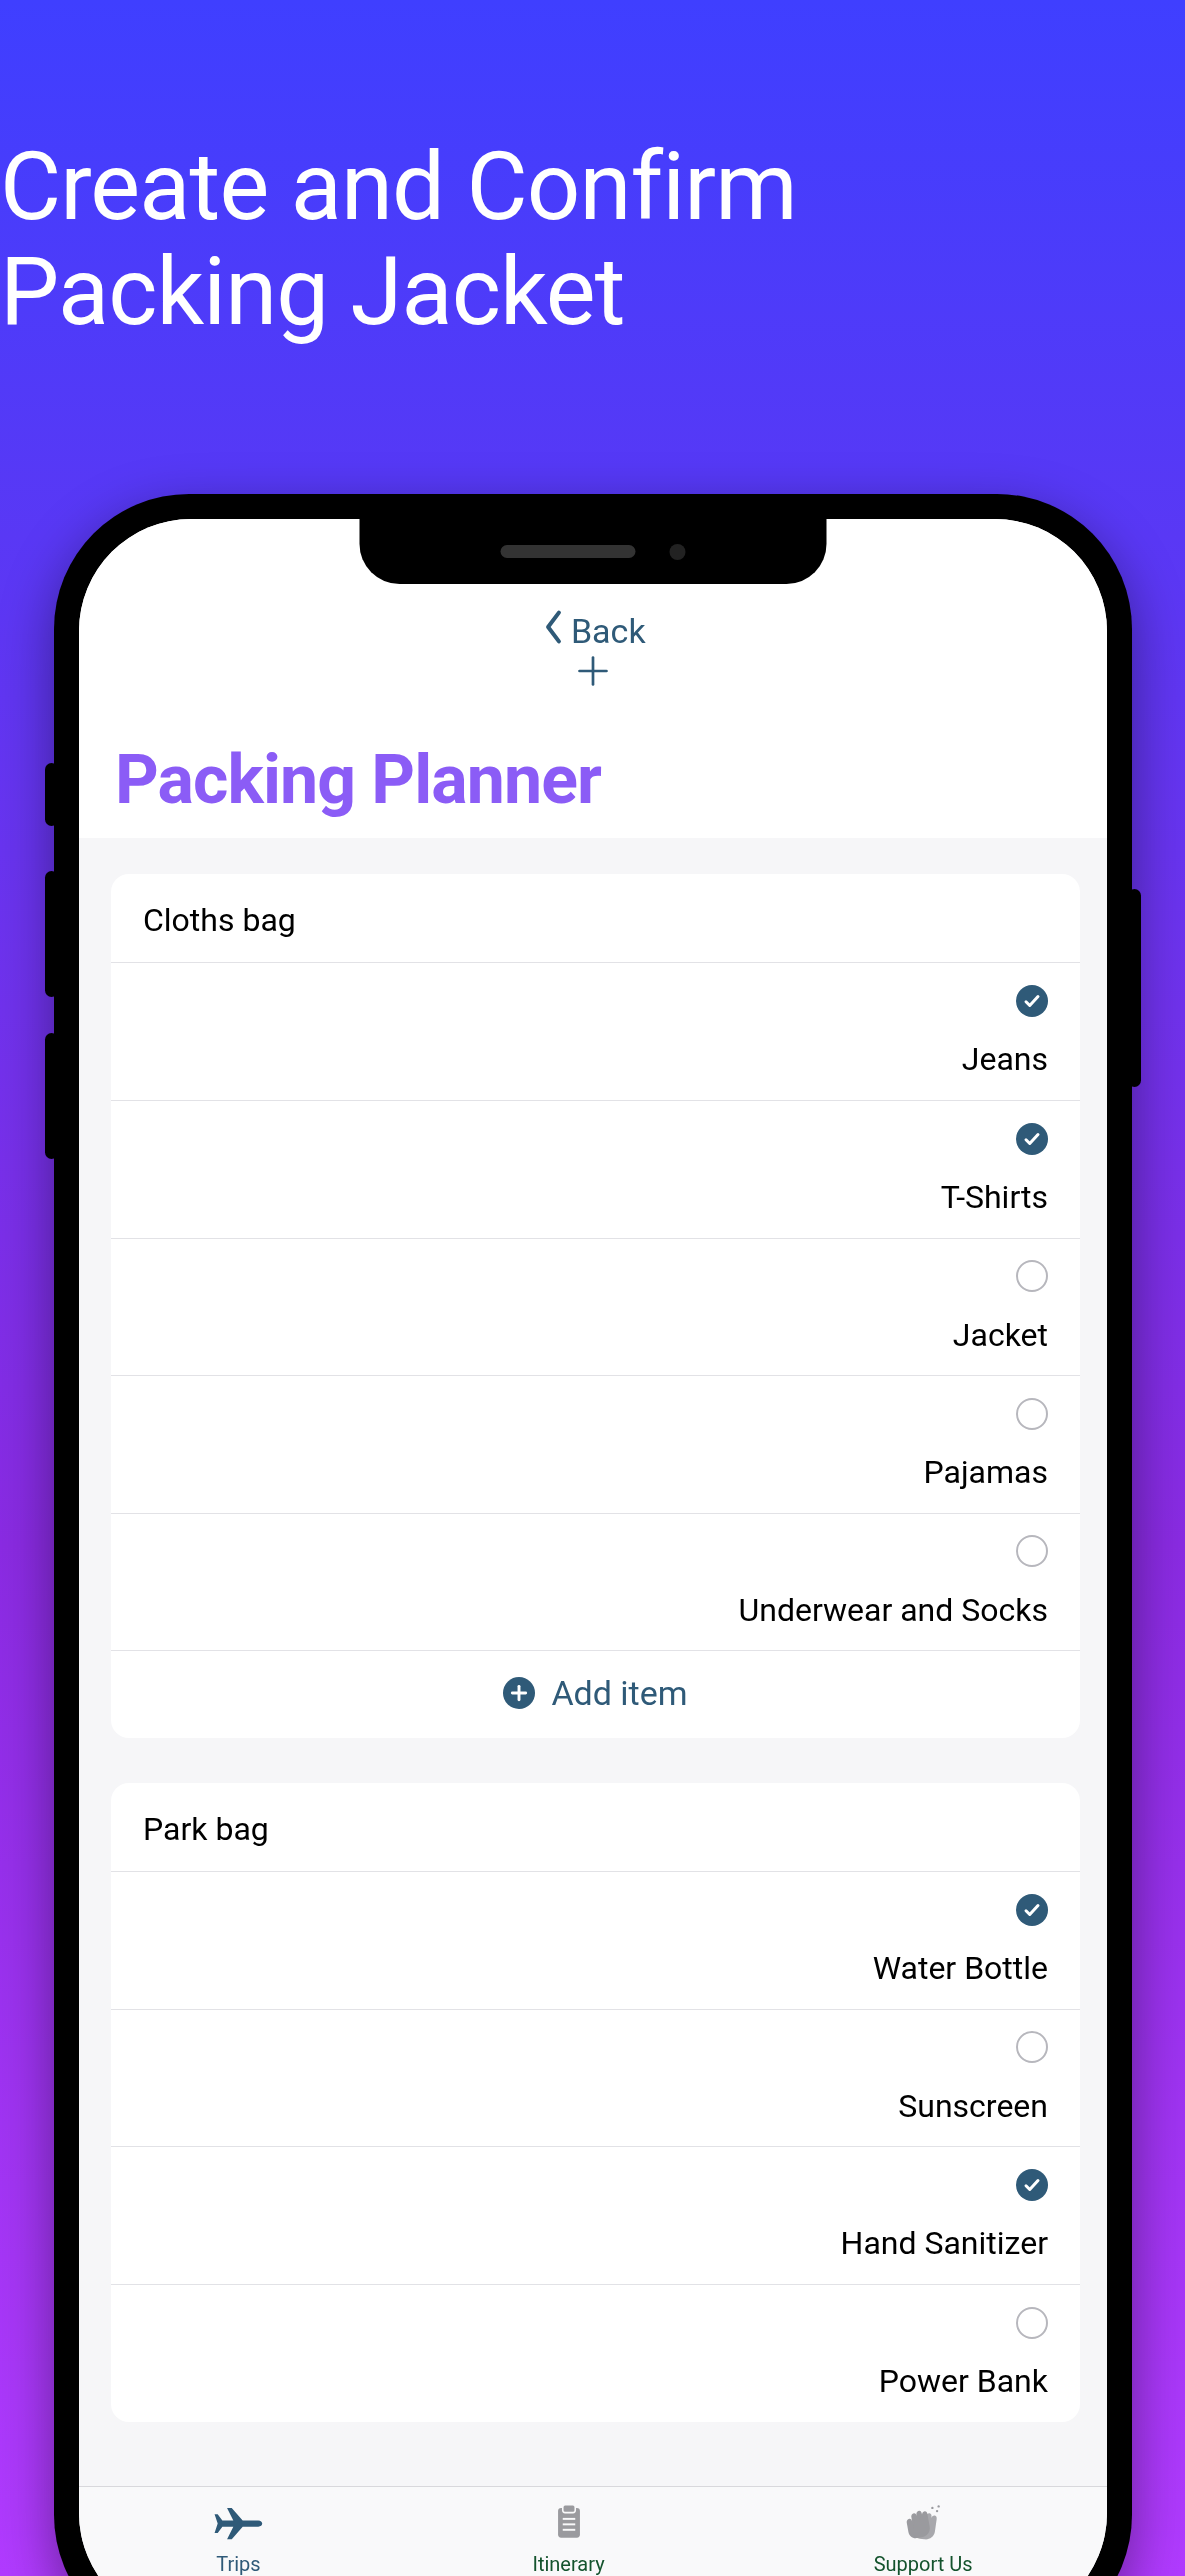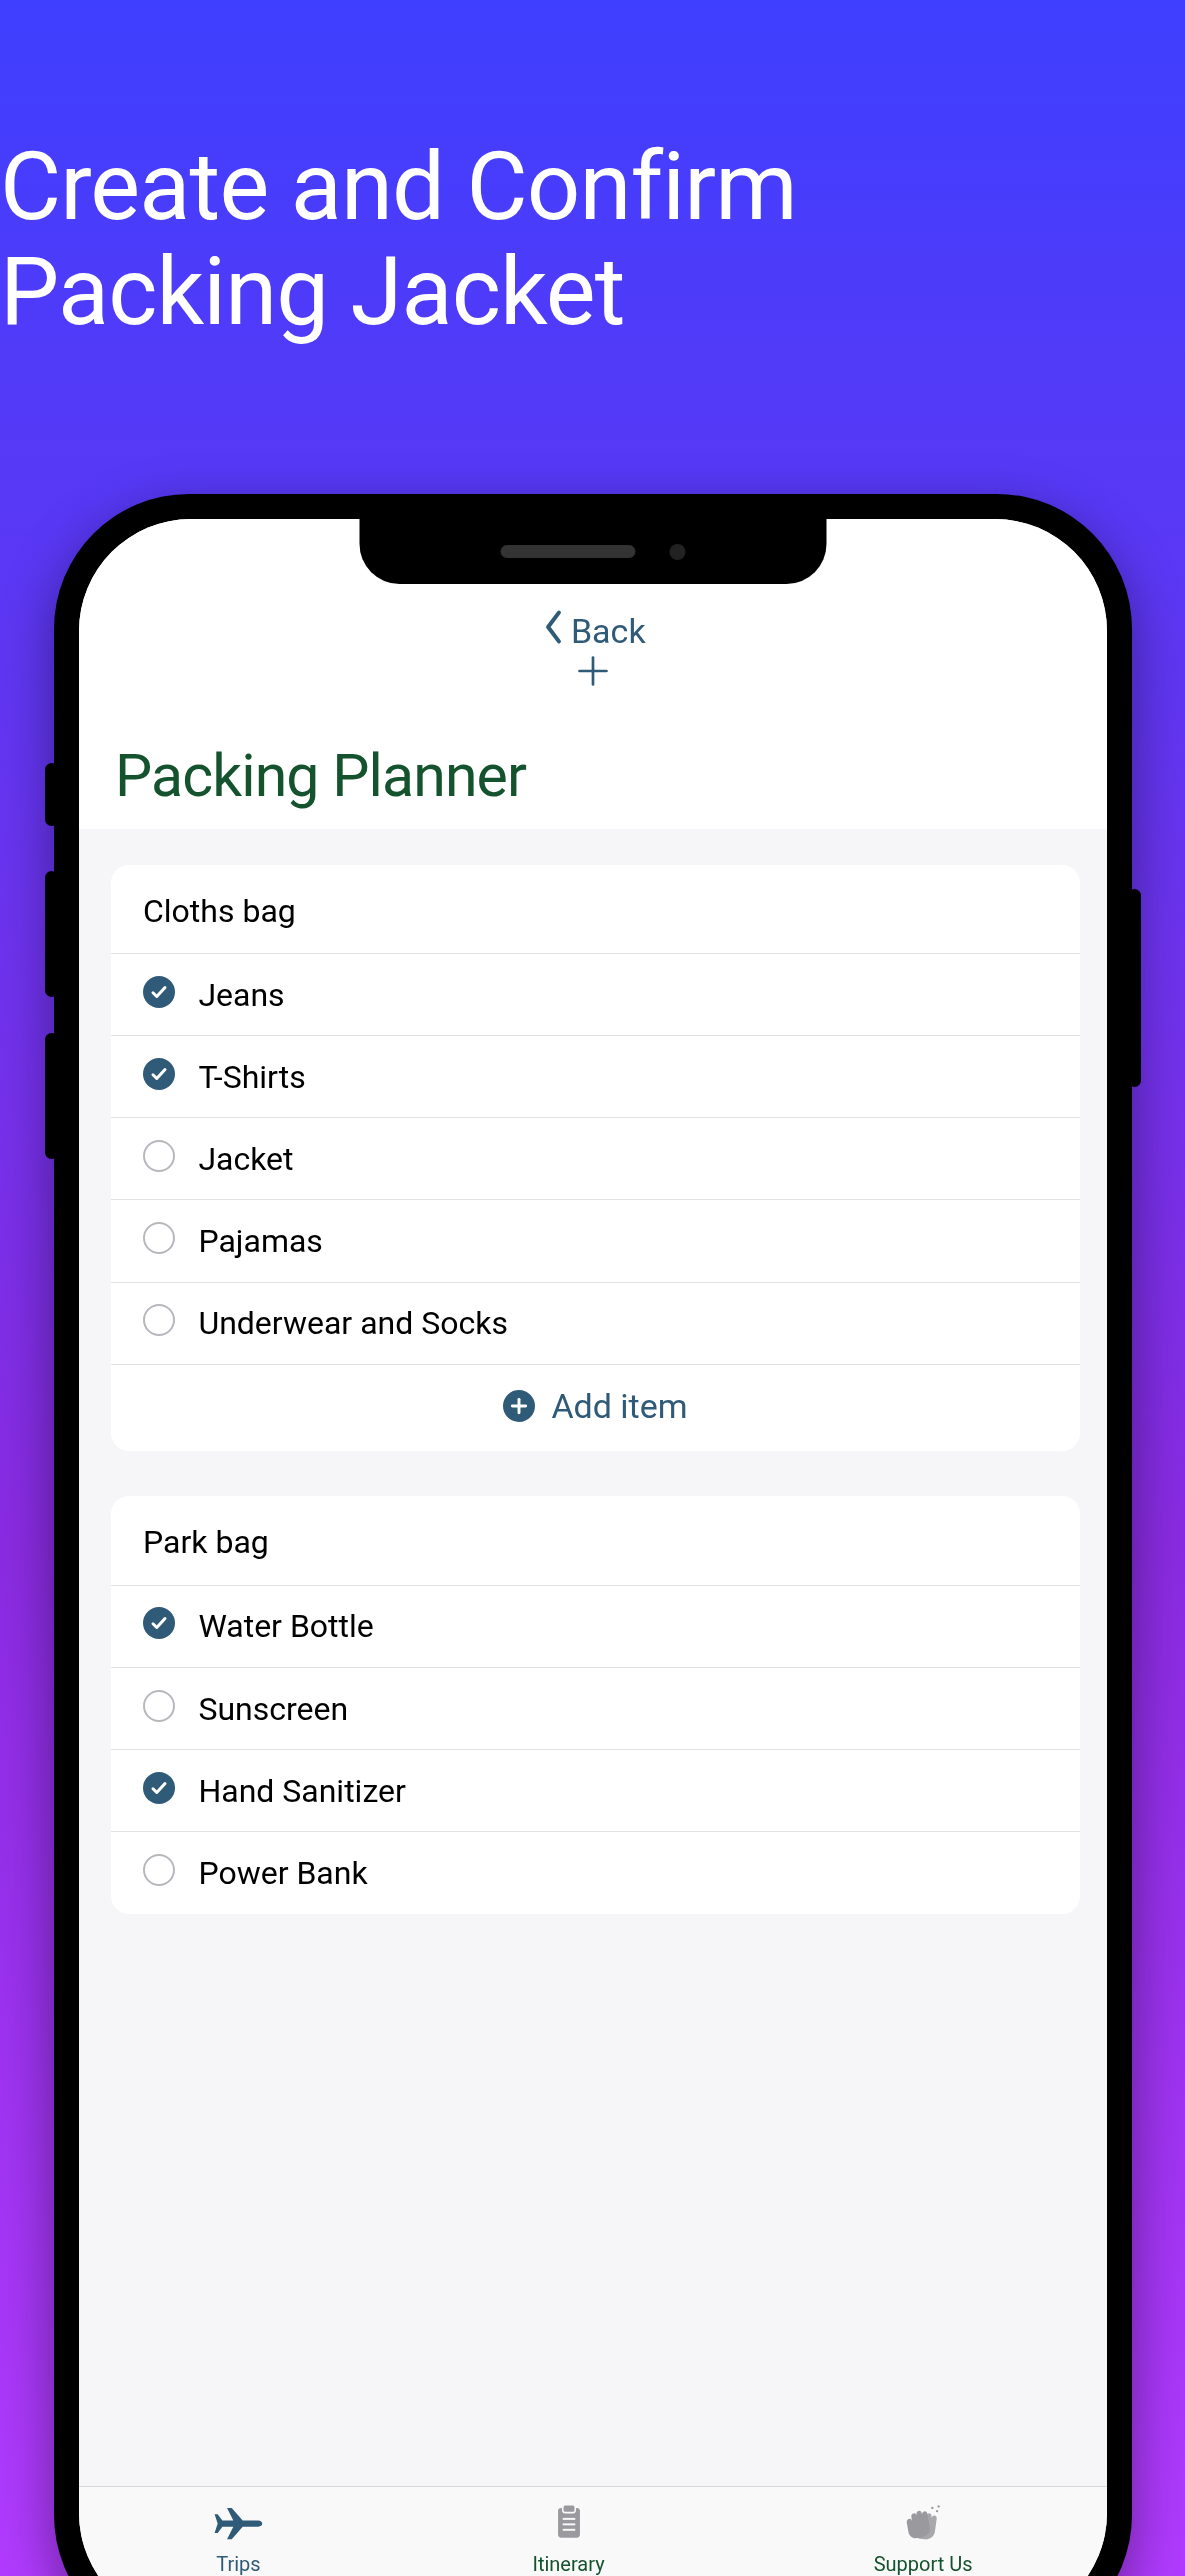--- a/index.html
+++ b/index.html
@@ -100,23 +100,23 @@
   .back-group {
     display: flex;
     align-items: center;
     gap: 3.6px;
     color: #2F5A78;
     font-size: 34px;
   }
   .back-group svg { width: 27px; height: 36px; }
   .plus-btn svg { width: 36px; height: 36px; color: #2F5A78; }
   .page-title {
-    font-size: 59px;
-    font-weight: 400;
-    color: #14532d;
+    font-size: 68px;
+    font-weight: 700;
+    color: #8b5cf6;
     letter-spacing: -0.9px;
     line-height: 1.05;
   }
   .subtitle {
     font-size: 30.5px;
     color: #000;
     margin-top: 9px;
     font-weight: 400;
   }
   .content {
@@ -131,26 +131,27 @@
     overflow: hidden;
   }
   .card-title {
     font-size: 32px;
     font-weight: 400;
     color: #000;
     padding: 27px 32px 23.4px 32px;
   }
   .item-row {
     display: flex;
-    align-items: flex-start;
+    align-items: flex-end;
     gap: 23.4px;
     padding: 21.6px 32px;
     border-top: 1.3px solid #e2e2e6;
     font-size: 32px;
     color: #000;
+    flex-direction: column;
   }
   .check {
     width: 32px;
     height: 32px;
     border-radius: 50%;
     flex-shrink: 0;
     display: flex;
     align-items: center;
     justify-content: center;
   }

